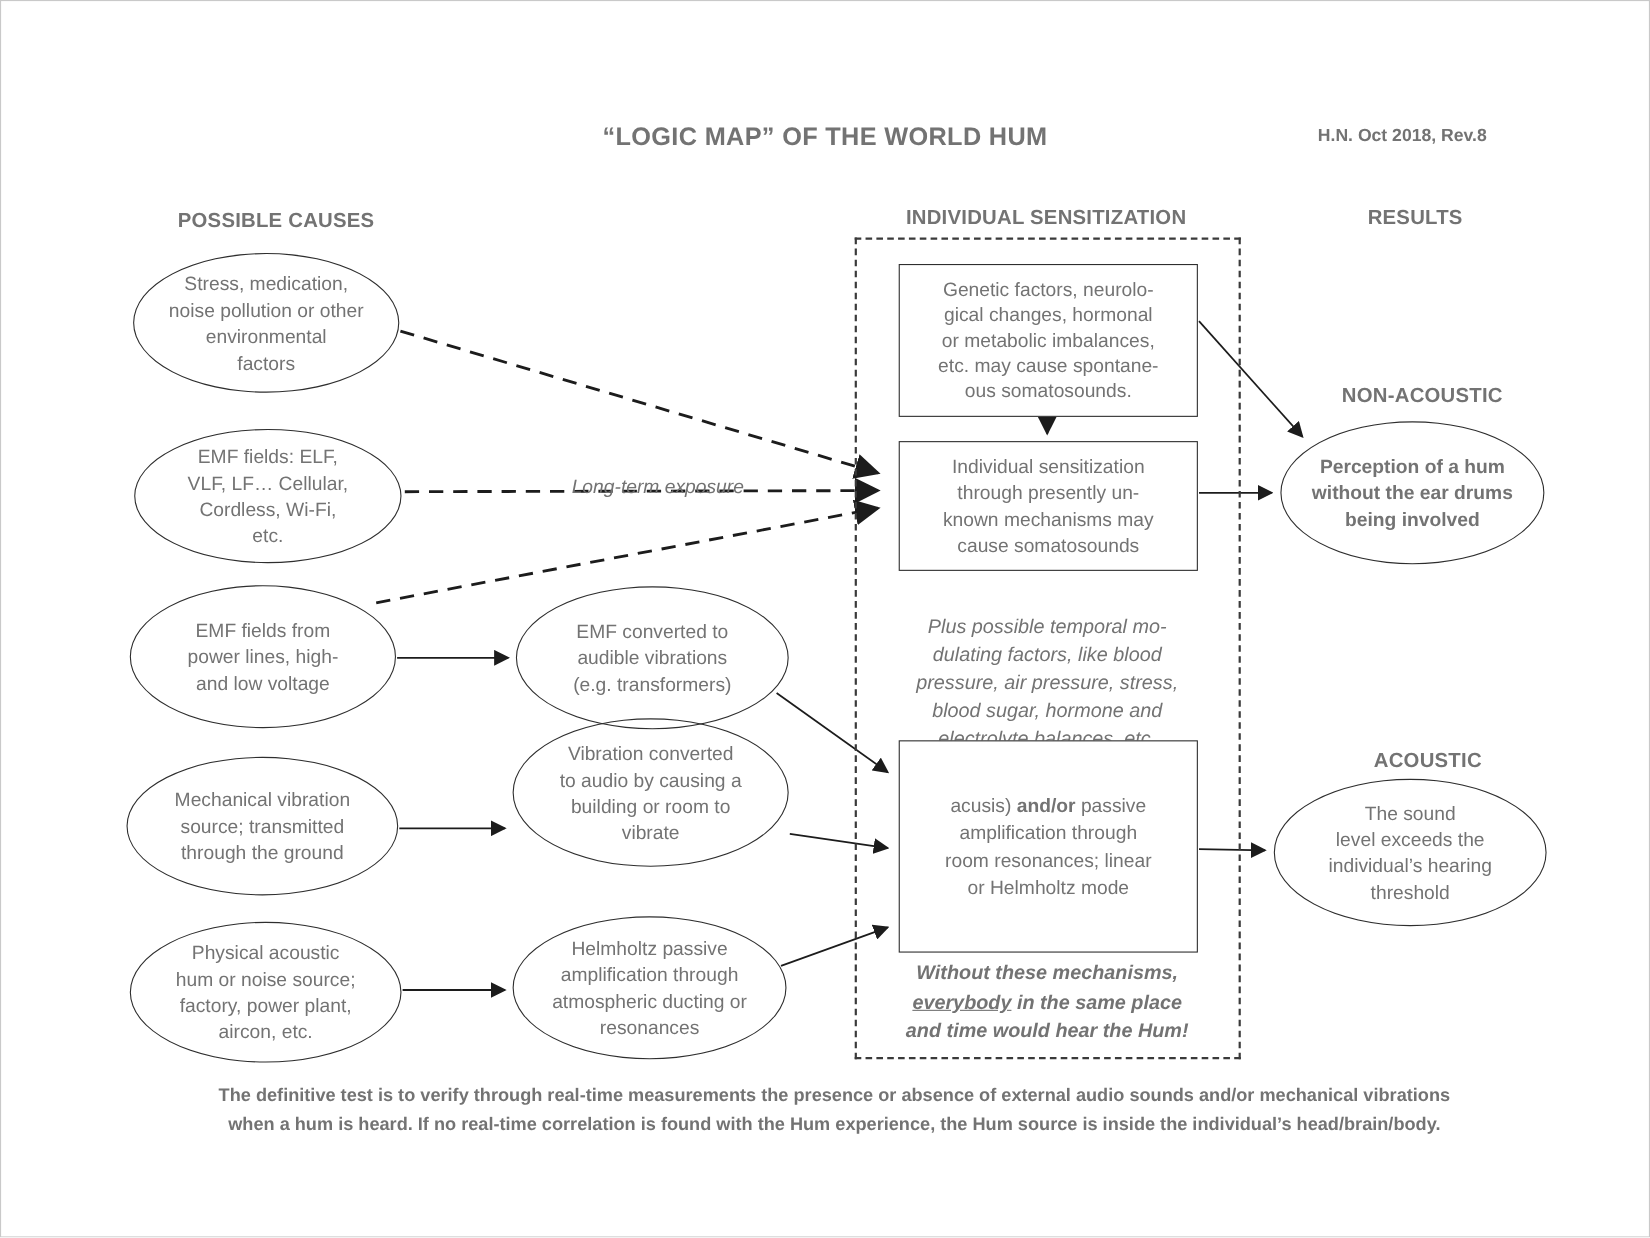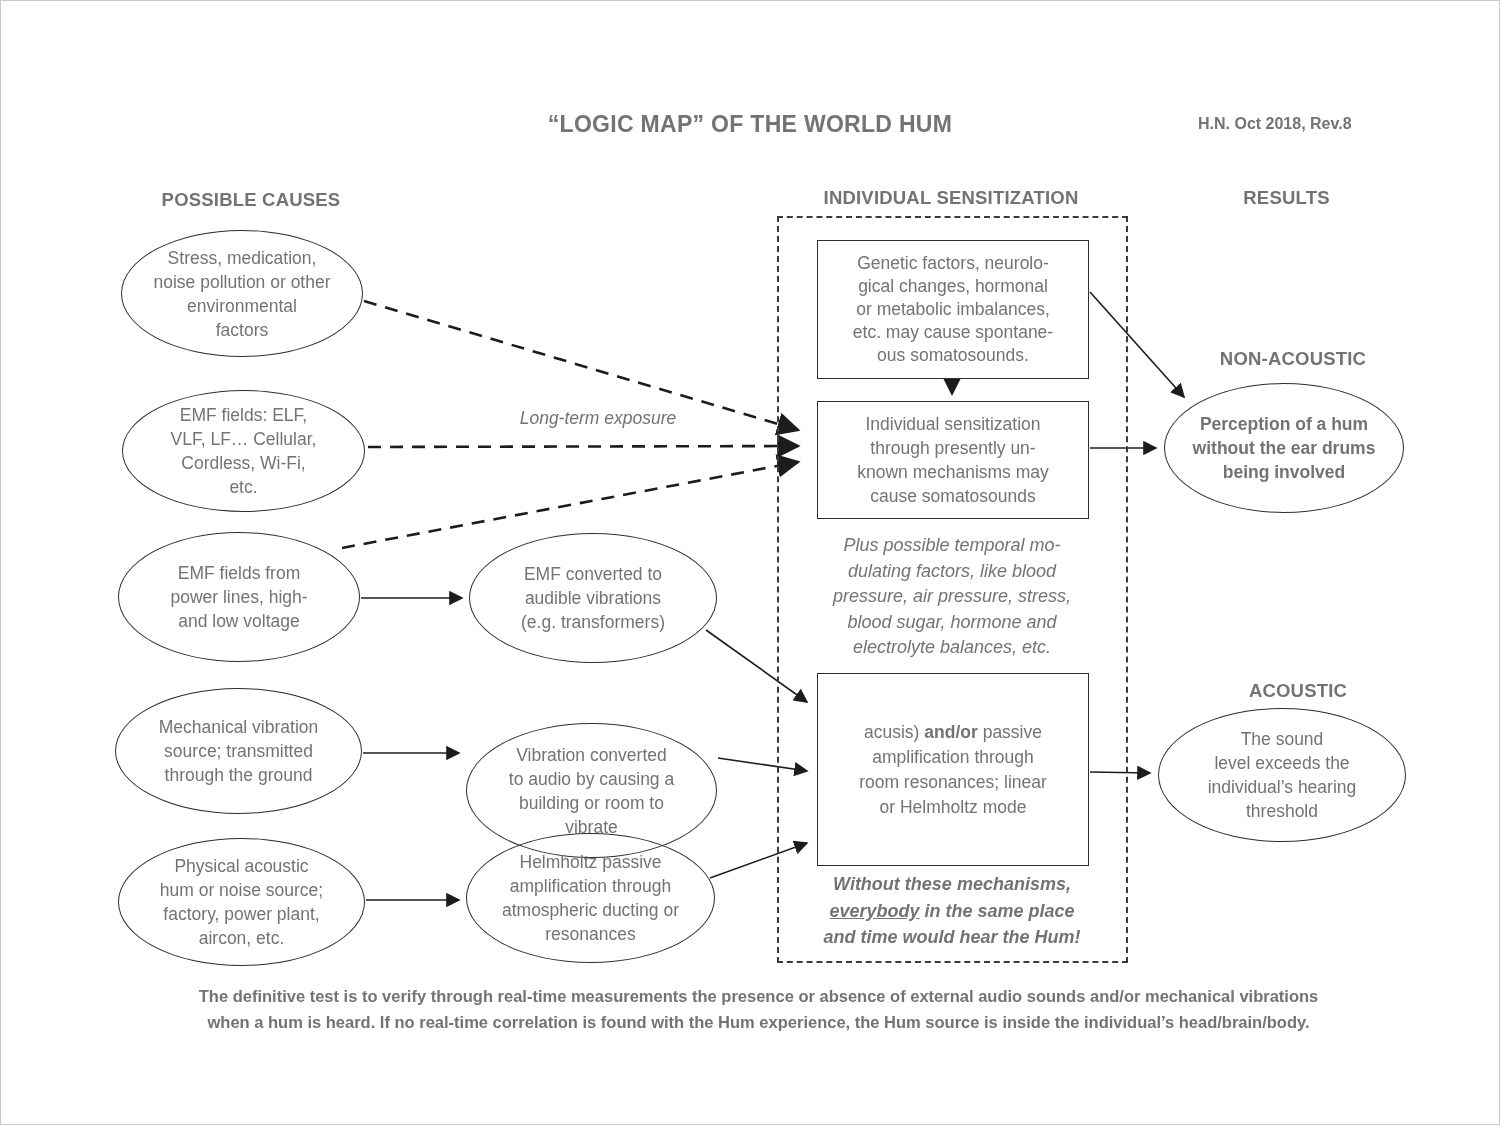--- a/index.html
+++ b/index.html
@@ -51,21 +51,21 @@
     text-align: center;
     font-size: 17.5px;
     line-height: 24px;
   }
   .ellipse { border: 1.6px solid #2e2e2e; border-radius: 50%; }
   .rect    { border: 1.6px solid #2e2e2e; background: #ffffff; }
   .dashed-frame {
     position: absolute;
     border: 2px dashed #3a3a3a;
   }
-  .italic { font-style: italic; }
+  .italic { font-style: italic; margin-top: 24px; }
   .bold   { font-weight: bold; }
   .bold-italic { font-weight: bold; font-style: italic; }
   .u { text-decoration: underline; }
   .free-label {
     position: absolute;
     text-align: center;
   }
   .footer {
     position: absolute;
     left: 135px; top: 982px;
@@ -141,21 +141,21 @@
       <div>hum or noise source;</div>
       <div>factory, power plant,</div>
       <div>aircon, etc.</div>
     </div>
 
   <div class="node ellipse" style="left:468px; top:532px; width:248px; height:130px;">
       <div>EMF converted to</div>
       <div>audible vibrations</div>
       <div>(e.g. transformers)</div>
     </div>
-  <div class="node ellipse" style="left:465px; top:722px; width:251px; height:135px;justify-content:center;">
+  <div class="node ellipse" style="left:465px; top:652px; width:251px; height:135px;justify-content:center;">
       <div>Vibration converted</div>
       <div>to audio by causing a</div>
       <div>building or room to</div>
       <div>vibrate</div>
     </div>
   <div class="node ellipse" style="left:465px; top:832px; width:249px; height:130px;">
       <div>Helmholtz passive</div>
       <div>amplification through</div>
       <div>atmospheric ducting or</div>
       <div>resonances</div>

